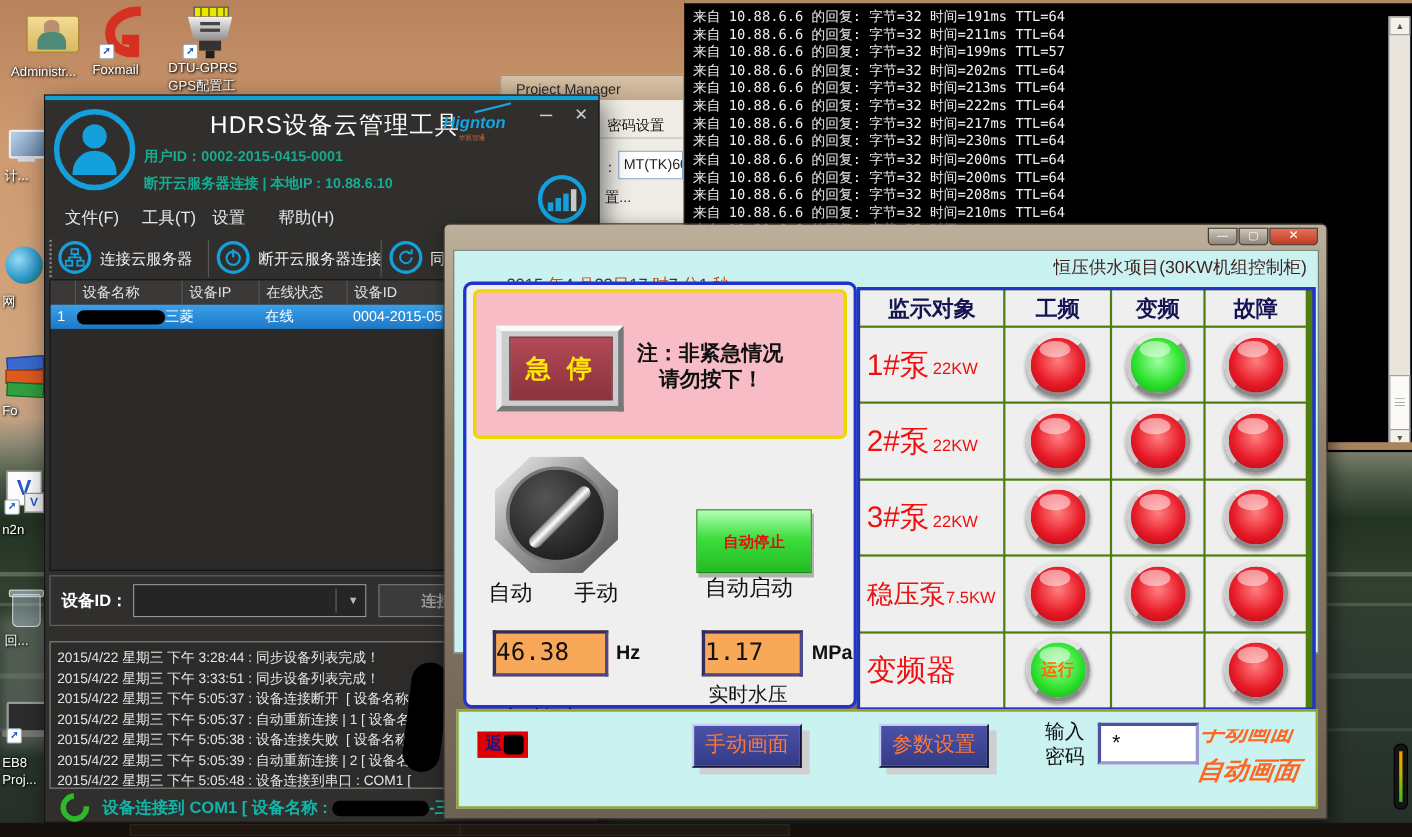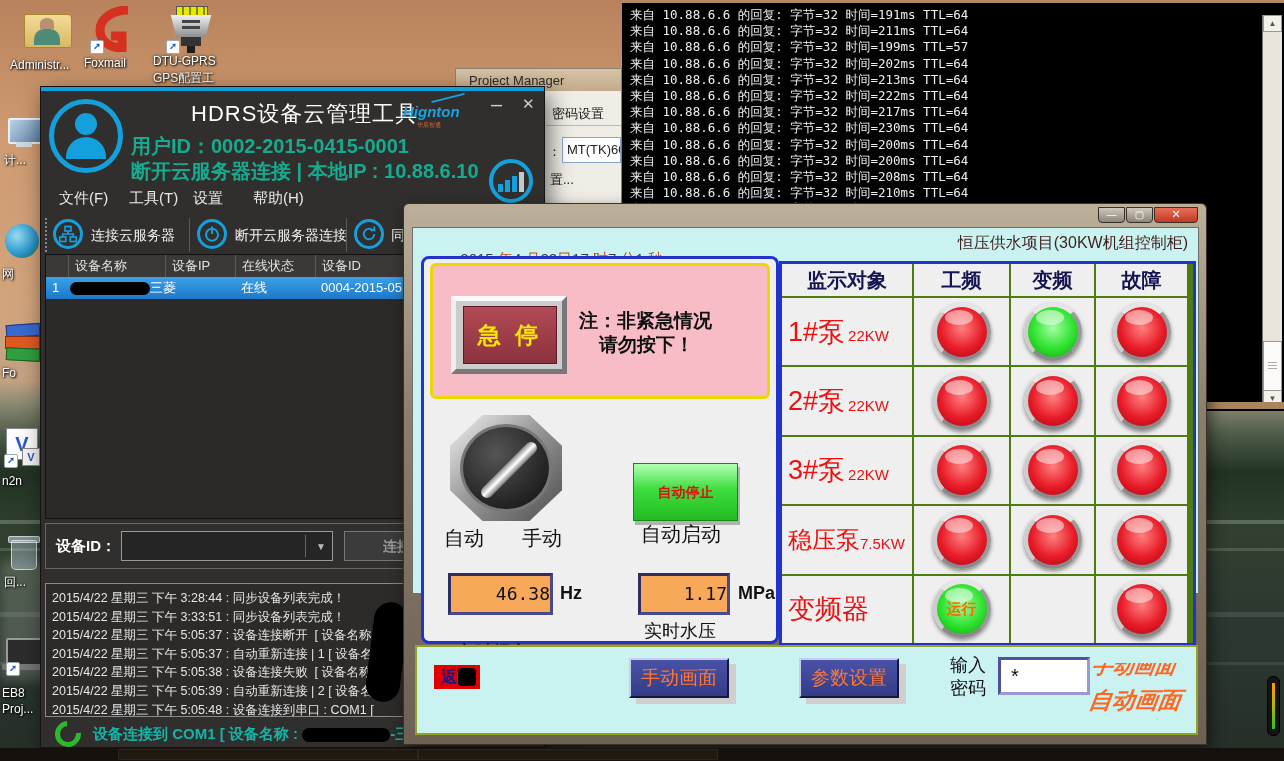--- a/index.html
+++ b/index.html
@@ -18,21 +18,21 @@
   .sb-btn{position:absolute;left:0;width:19px;height:17px;background:#f4f1ea;border:1px solid #999;box-sizing:border-box;color:#555;font-size:8px;text-align:center;line-height:15px;}
   .sb-thumb{position:absolute;left:0;top:326px;width:19px;height:52px;background:#fbfaf7;border:1px solid #999;box-sizing:border-box;}
   .sb-thumb::after{content:"";position:absolute;left:4px;top:20px;width:9px;height:8px;background:repeating-linear-gradient(180deg,#aaa 0 1px,transparent 1px 3px);}
   
   #pm{position:absolute;left:455px;top:68px;width:167px;height:140px;background:#f0ede6;border:1px solid #8a8274;box-sizing:border-box;}
   #pm .pm-cap{position:absolute;left:0;top:0;width:100%;height:22px;background:linear-gradient(180deg,#d8c3a6,#c2ab8d);}
   #pm .pm-title{position:absolute;left:13px;top:4px;font-size:13px;color:#2a2a2a;}
   
   #hdrs{position:absolute;left:40px;top:86px;width:505px;height:662px;background:#302f2d;border:1px solid #141414;box-sizing:border-box;box-shadow:4px 8px 22px rgba(0,0,0,.55);}
   #hdrs .bluebar{position:absolute;left:0;top:0;width:100%;height:4px;background:#129fd8;}
-  .teal{color:#16ab8f;font-weight:bold;font-size:20px;}
+  .teal{color:#16ab8f;font-weight:bold;font-size:13px;}
   .menuitem{font-size:15px;color:#e8e8e8;cursor:default;}
   .tbicon{position:absolute;width:30px;height:30px;border-radius:50%;border:3px solid #14a0dd;box-sizing:border-box;display:flex;align-items:center;justify-content:center;}
   .tblabel{position:absolute;font-size:14px;color:#f0f0f0;}
   .tbsep{position:absolute;width:1px;height:34px;background:#5a5a58;}
   .thead{position:absolute;height:22px;background:#3a3938;color:#e2e2e2;font-size:13px;line-height:22px;box-sizing:border-box;border-left:1px solid #5a5a58;padding-left:6px;overflow:hidden;}
   .trow{position:absolute;height:22px;color:#fff;font-size:13px;line-height:22px;overflow:hidden;}
   .redact{background:#000;border-radius:7px;display:inline-block;vertical-align:middle;}
   .logline{white-space:pre;color:#e5e5e5;font-size:12.5px;line-height:18.6px;}
   
   #hmi{position:absolute;left:403px;top:203px;width:804px;height:542px;border-radius:6px 6px 0 0;
@@ -43,21 +43,21 @@
   #left-panel{position:absolute;left:8px;top:28px;width:358px;height:388px;border:3px solid #2233cc;border-radius:8px;background:#efefef;box-sizing:border-box;}
   #pink-panel{position:absolute;left:6px;top:4px;width:340px;height:136px;border:3px solid #ecd800;border-radius:6px;background:#f8bcc6;box-sizing:border-box;}
   #estop-bevel{position:absolute;left:18px;top:30px;width:116px;height:78px;background:#cccccc;border:5px solid;border-color:#fafafa #787878 #787878 #eeeeee;box-sizing:border-box;}
   #estop-btn{position:absolute;left:7px;top:5px;width:92px;height:56px;background:linear-gradient(180deg,#b04a56,#8c323e);border:1px solid #5c1a24;color:#ffe800;font-size:23px;font-weight:bold;text-align:center;line-height:56px;letter-spacing:4px;}
   .notetext{font-size:19px;font-weight:600;color:#101010;}
   #knob-oct{position:absolute;left:26px;top:156px;width:112px;height:106px;background:linear-gradient(135deg,#f2f2f2,#9a9a9a 45%,#4e4e4e);clip-path:polygon(29% 0,71% 0,100% 29%,100% 71%,71% 100%,29% 100%,0 71%,0 29%);}
   #knob-face{position:absolute;left:10px;top:9px;width:92px;height:88px;border-radius:50%;background:radial-gradient(circle at 38% 32%,#555 0%,#2d2d2d 55%,#0e0e0e 100%);border:3px solid #777;box-sizing:border-box;}
   #knob-stripe{position:absolute;left:40px;top:6px;width:12px;height:74px;border-radius:6px;background:linear-gradient(90deg,#888,#ffffff 50%,#777);transform:rotate(45deg);}
   .knoblabel{font-size:20px;color:#111;}
   #autostop{position:absolute;left:209px;top:204px;width:105px;height:58px;border-radius:0;background:linear-gradient(180deg,#b2ffb2,#3ede3e 45%,#22bb22);border:1px solid #168a16;box-sizing:border-box;color:#dd1111;font-size:14px;font-weight:bold;text-align:center;line-height:56px;box-shadow:2px 4px 0 rgba(90,110,90,.45);}
-  .readout{position:absolute;width:105px;height:42px;background:#f7a858;border:3px solid #4a4a8a;border-top-color:#2e2e60;border-left-color:#2e2e60;box-sizing:border-box;color:#111;font-size:18px;text-align:right;line-height:36px;font-family:"DejaVu Sans Mono",monospace;}
+  .readout{position:absolute;width:105px;height:42px;background:#f7a858;border:3px solid #4a4a8a;border-top-color:#2e2e60;border-left-color:#2e2e60;box-sizing:border-box;color:#111;font-size:22px;text-align:left;line-height:36px;font-family:"DejaVu Sans Mono",monospace;}
   .unitlabel{position:absolute;font-size:18px;font-weight:bold;color:#111;}
   .rlabel{position:absolute;font-size:18px;color:#111;}
   #hmi-grid{position:absolute;left:366px;top:33px;width:411px;display:grid;grid-template-columns:130px 95px 83px 91px;grid-template-rows:32px repeat(5,67.4px);gap:2px;border:3px solid #2233cc;background:#4d7c0f;}
   .gcell{background:#efefef;display:flex;align-items:center;justify-content:center;overflow:hidden;}
   .ghead{font-size:20px;font-weight:600;color:#141452;}
   .labelcell{justify-content:flex-start;padding-left:6px;white-space:nowrap;}
   .pname{font-size:27px;color:#ee1010;}
   .ppower{font-size:15px;color:#ee1010;margin-left:3px;margin-top:8px;}
   .lamp{width:50px;height:50px;border-radius:50%;border:4px solid;border-color:#e6e6e6 #999 #8a8a8a #ccc;box-shadow:0 2px 4px rgba(0,0,0,.45);position:relative;display:flex;align-items:center;justify-content:center;}
   .lamp::before{content:"";position:absolute;left:16%;top:7%;width:56%;height:30%;border-radius:50%;background:rgba(255,255,255,.5);}

